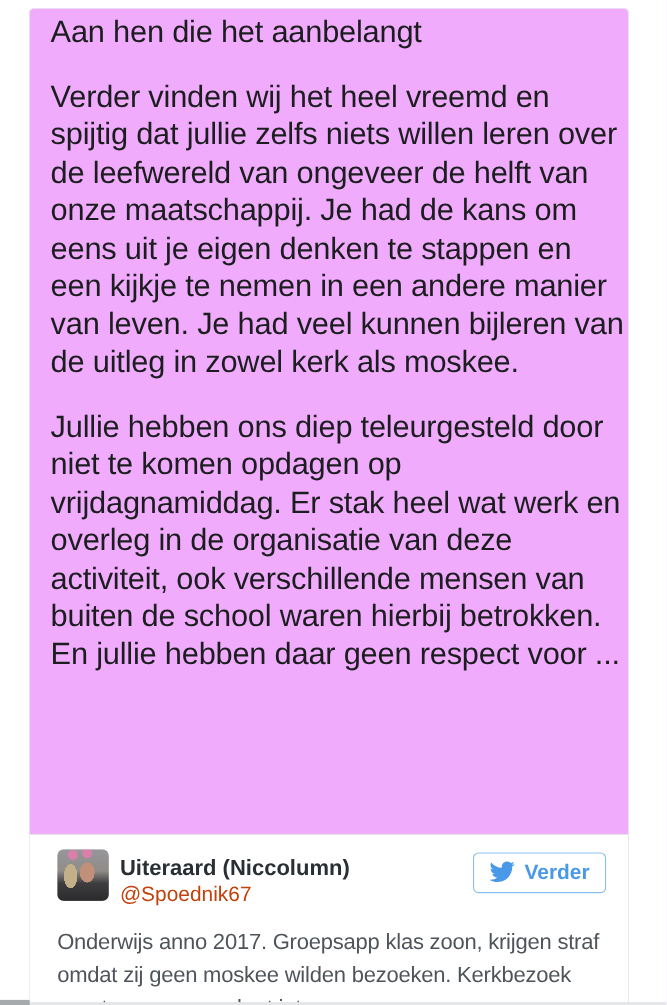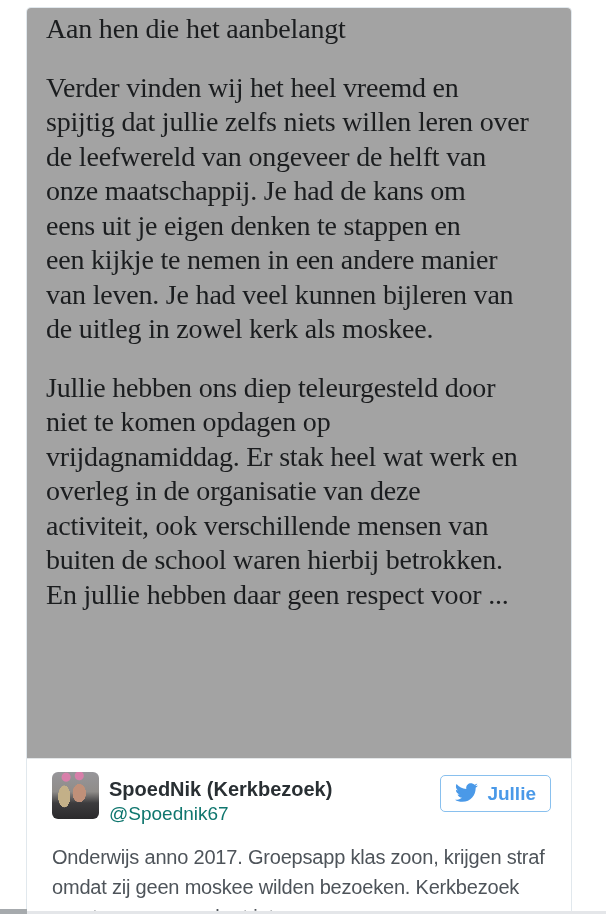--- a/index.html
+++ b/index.html
@@ -29,22 +29,21 @@
   }
   
   .letter-media {
     box-sizing: border-box;
     width: 100%;
     height: 751px;
     border-bottom: 1px solid #e3e6e8;
     border-radius: 4px 4px 0 0;
     padding: 4px 0 0 19px;
     overflow: hidden;
-    background: #a3a3a3;
-    font-family: Liberation Serif, serif;
+    background: #f0abfc;
   }
   .letter-media p {
     margin: 0 0 24px 0;
     font-size: 28px;
     line-height: 34.5px;
     letter-spacing: -0.2px;
     color: #1b1d1f;
     white-space: pre;
   }
   
@@ -75,21 +74,21 @@
   .author-name {
     font-size: 20px;
     line-height: 24px;
     font-weight: bold;
     color: #292f33;
   }
   .author-handle {
     margin-top: 2px;
     font-size: 19px;
     line-height: 22px;
-    color: #0f766e;
+    color: #c2410c;
   }
   .follow-btn {
     margin-left: auto;
     margin-top: 3px;
     height: 37px;
     padding: 0 14px;
     box-sizing: border-box;
     display: flex;
     align-items: center;
     gap: 9px;
@@ -155,30 +154,30 @@
 overleg in de organisatie van deze
 activiteit, ook verschillende mensen van
 buiten de school waren hierbij betrokken.
 En jullie hebben daar geen respect voor ...</p>
     </div>
 
     <div class="tweet-body">
       <div class="author-row">
         <div class="avatar"></div>
         <div class="author-names">
-          <div class="author-name">SpoedNik (Kerkbezoek)</div>
+          <div class="author-name">Uiteraard (Niccolumn)</div>
           <div class="author-handle">@Spoednik67</div>
         </div>
         <button class="follow-btn">
           <span class="bird-icon">
             <svg width="23" height="23" viewBox="0 0 24 24" aria-hidden="true">
               <path fill="#4a99e8" d="M23.954 4.569c-.885.389-1.83.654-2.825.775 1.014-.611 1.794-1.574 2.163-2.723-.951.555-2.005.959-3.127 1.184-.896-.959-2.173-1.559-3.591-1.559-2.717 0-4.92 2.203-4.92 4.917 0 .39.045.765.127 1.124C7.691 8.094 4.066 6.13 1.64 3.161c-.427.722-.666 1.561-.666 2.475 0 1.71.87 3.213 2.188 4.096-.807-.026-1.566-.248-2.228-.616v.061c0 2.385 1.693 4.374 3.946 4.827-.413.111-.849.171-1.296.171-.314 0-.615-.03-.916-.086.631 1.953 2.445 3.377 4.604 3.417-1.68 1.319-3.809 2.105-6.102 2.105-.39 0-.779-.023-1.17-.067 2.189 1.394 4.768 2.209 7.557 2.209 9.054 0 13.999-7.496 13.999-13.986 0-.209 0-.42-.015-.63.961-.689 1.8-1.56 2.46-2.548l-.047-.02z"></path>
             </svg>
           </span>
-          <span class="follow-label">Jullie</span>
+          <span class="follow-label">Verder</span>
         </button>
       </div>
       <div class="tweet-text">Onderwijs anno 2017. Groepsapp klas zoon, krijgen straf
 omdat zij geen moskee wilden bezoeken. Kerkbezoek
 was trouwens een kort intermezzo.</div>
     </div>
 
   </div>
 
   <div class="bottom-line"></div>

